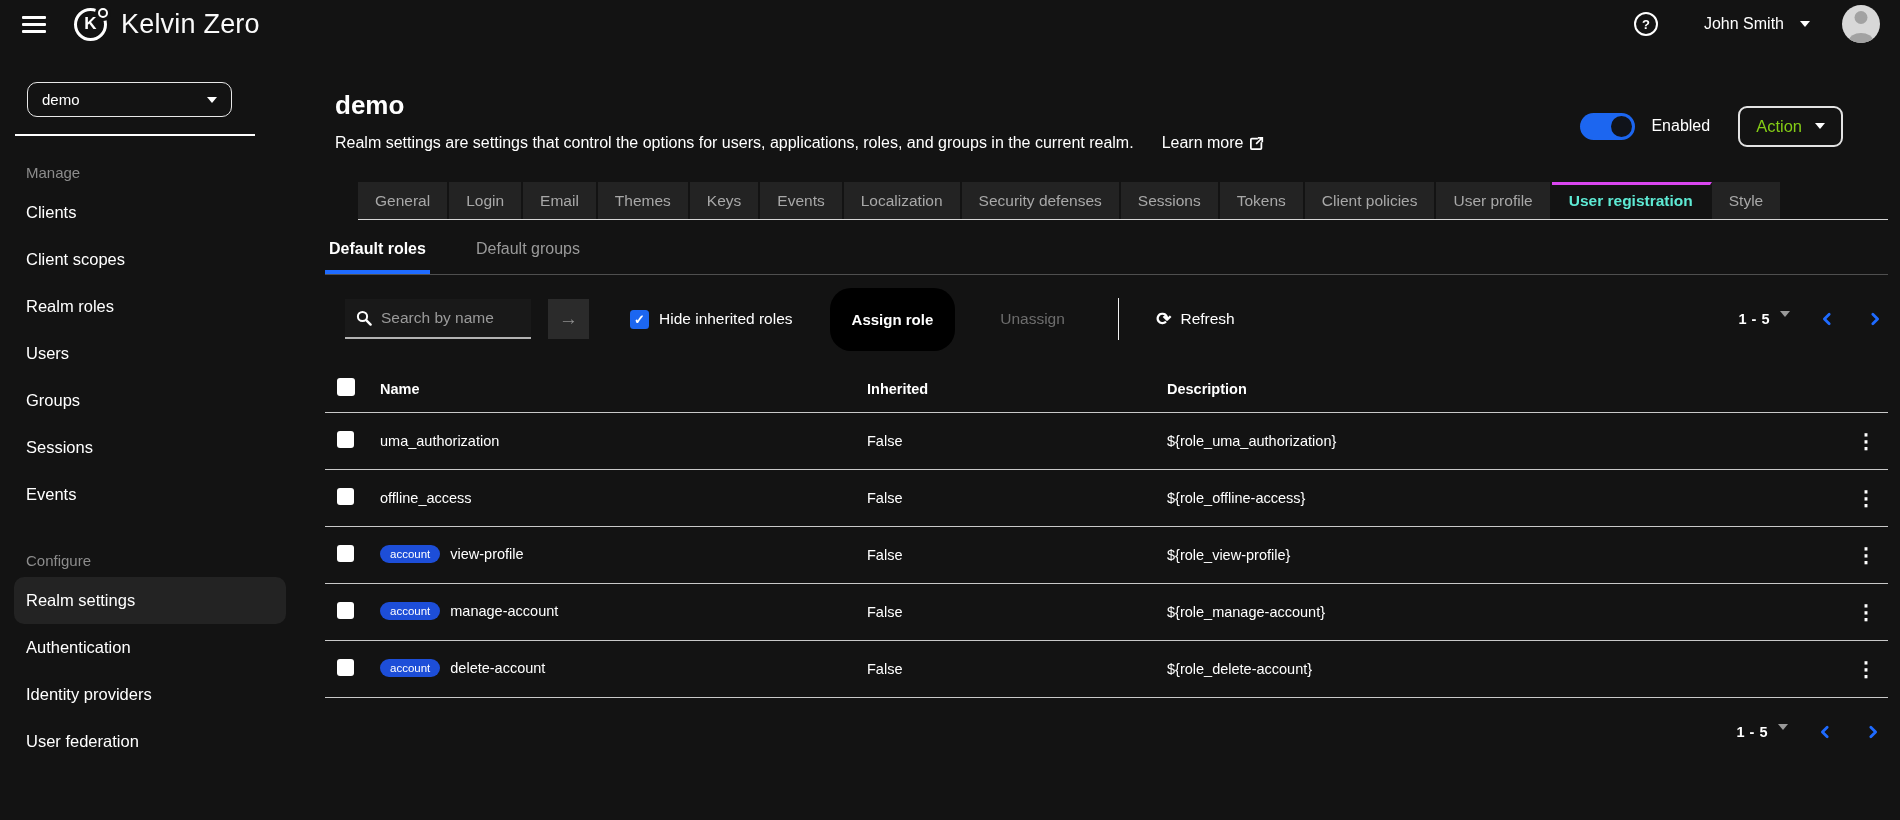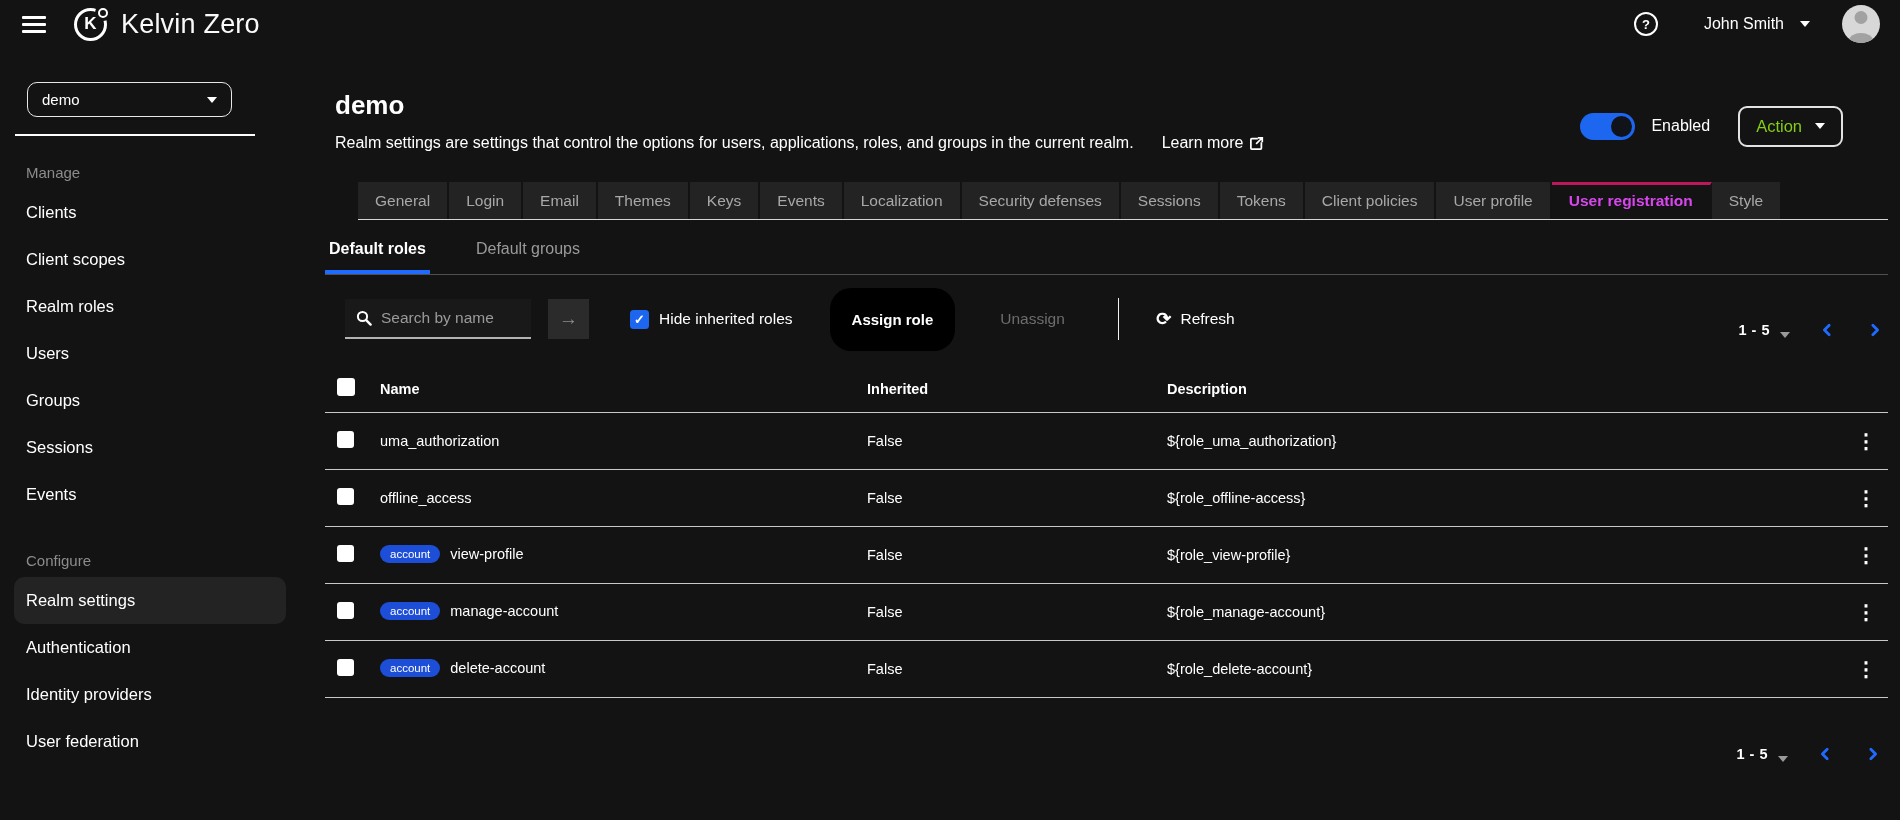--- a/index.html
+++ b/index.html
@@ -61,22 +61,22 @@
   .toggle { width:55px; height:27px; border-radius:14px; background:#1c66f0; position:relative; cursor:pointer; }
   .toggle .knob { position:absolute; top:3px; right:3px; width:21px; height:21px; border-radius:50%; background:#10131a; }
   .enabled-label { font-size:16px; }
   .action-btn { margin-left:12px; display:flex; align-items:center; gap:13px; border:2px solid #e3e3e3;
                 border-radius:9px; padding:9px 16px; font-size:16.5px; background:transparent; color:#84cc16; cursor:pointer; }
 
   
   .tabstrip { margin:30px 0 0 33px; display:flex; border-bottom:1px solid #d6d6d6; }
   .tab { height:37px; line-height:37px; padding:0 17px; background:#232323; color:#a8a8a8;
          font-size:15.5px; border-right:2px solid #131313; white-space:nowrap; cursor:pointer; }
-  .tab--active { background:#131313; color:#d946ef; font-weight:bold;
-                 border-top:3px solid #be185d; line-height:31px; }
+  .tab--active { background:#131313; color:#5eead4; font-weight:bold;
+                 border-top:3px solid #d946ef; line-height:31px; }
 
   .subtabs { margin-top:20px; display:flex; border-bottom:1px solid #4f4f4f; }
   .subtab { padding:0 4px 12px 4px; margin-right:42px; font-size:16px; color:#9a9a9a;
             border-bottom:4px solid transparent; cursor:pointer; }
   .subtab--active { color:#fff; font-weight:bold; border-bottom-color:#1f6bff; }
 
   
   .toolbar { margin-top:22px; padding-left:20px; display:flex; align-items:center; height:44px;gap:17px; }
   .search-box { width:186px; height:40px; background:#191919; border-bottom:2px solid #b3b3b3;
                 display:flex; align-items:center; padding-left:11px; gap:9px; }
@@ -92,21 +92,21 @@
   .assign-btn { margin-left:20px; background:#000000; color:#fff; border:none; border-radius:21px;
                 padding:23px 22px; font-size:15px; font-weight:bold; cursor:pointer;
                 font-family:"Liberation Sans", sans-serif; }
   .unassign-btn { margin-left:16px; background:transparent; border:none; color:#6d6d6d; font-size:15.5px;
                   padding:11px 12px; font-family:"Liberation Sans", sans-serif; }
   .toolbar-divider { width:1.5px; height:42px; background:#f2f2f2; margin:0 20px 0 24px; }
   .refresh-btn { display:flex; align-items:center; gap:9px; background:transparent; border:none; color:#fff;
                  font-size:15.5px; cursor:pointer; font-family:"Liberation Sans", sans-serif; }
   .refresh-glyph { font-size:18px; font-weight:bold; }
 
-  .pager { display:flex; align-items:flex-end;margin-top:22px; }
+  .pager { display:flex; align-items:flex-start; }
   .toolbar .pager { margin-left:auto; padding-right:6px; }
   .pager-range { font-size:14.5px; font-weight:bold; letter-spacing:.5px; }
   .pager .caret-down { border-top-color:#9a9a9a; margin-left:10px; border-left-width:5px; border-right-width:5px; }
   .pager-btn { background:transparent; border:none; cursor:pointer; display:flex; align-items:center; }
   .pager-prev { margin-left:30px; }
   .pager-next { margin-left:34px; }
 
   
   table.roles { width:100%; margin-top:24px; border-collapse:collapse; }
   .roles th, .roles td { border-bottom:1px solid #c9c9c9; text-align:left; }

